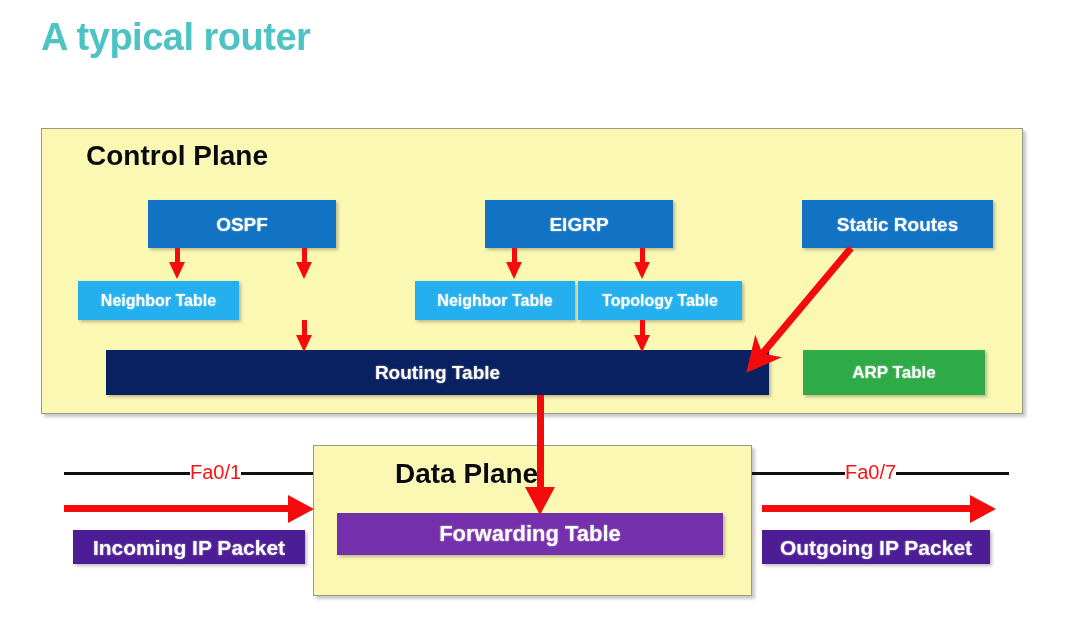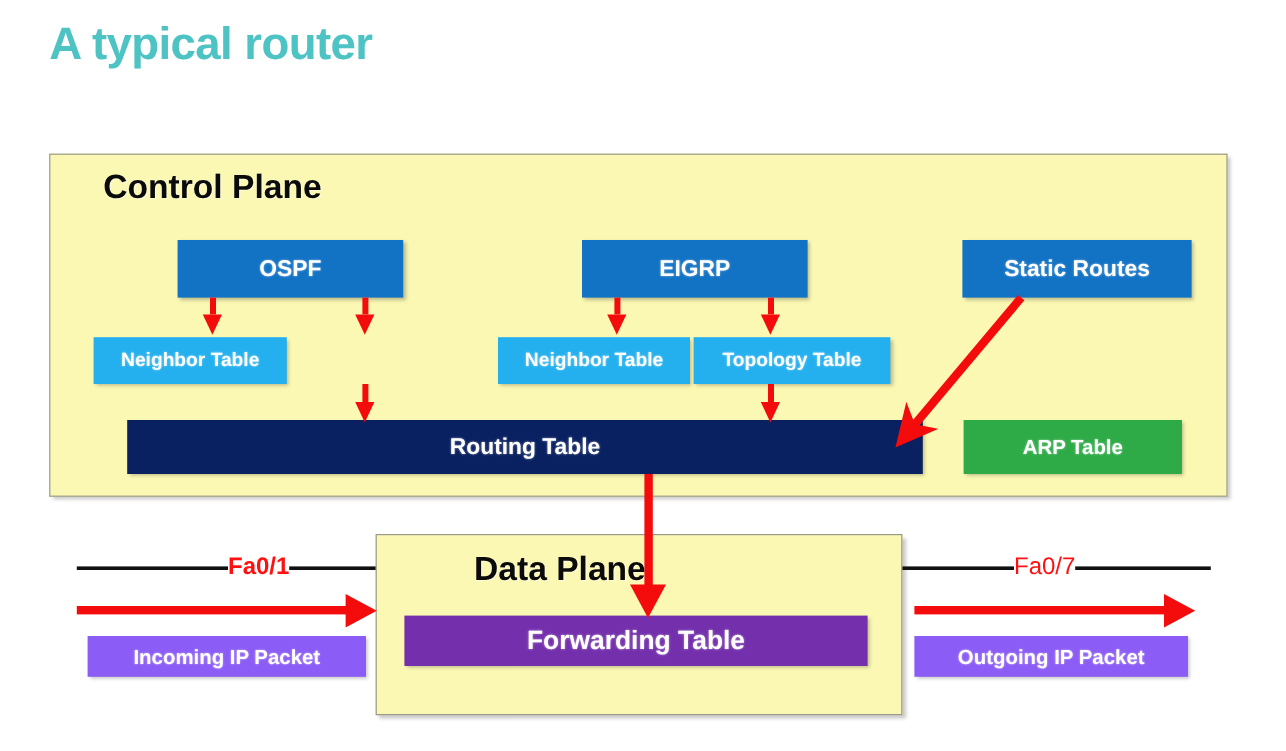--- a/index.html
+++ b/index.html
@@ -44,21 +44,21 @@
     white-space: nowrap;
     box-shadow: 2px 2px 3px rgba(0,0,0,0.25);
     text-shadow: 0 0 2px rgba(255,255,255,0.55);
     line-height: 1;
   }
   .proto      { background: #1272c4; font-size: 19px; }
   .subtable   { background: #24b0ee; font-size: 16px; }
   .routing    { background: #0a2161; font-size: 19px; margin-left: 28px; }
   .arp        { background: #2eab47; font-size: 17px; }
   .forwarding { background: #7430ac; font-size: 22px; }
-  .packet     { background: #8b5cf6; font-size: 17px; }
+  .packet     { background: #4c1d95; font-size: 21px; }
 
   
   .dart {
     position: absolute;
     width: 0; height: 0;
     border-left: 8px solid transparent;
     border-right: 8px solid transparent;
     border-top: 17px solid #f40b0b;
   }
   .dart-stem {
@@ -173,21 +173,21 @@
   <div class="plane-label" style="left:395px; top:458px;">Data Plane</div>
 
   <div class="node forwarding" style="left:337px; top:513px; width:386px; height:42px;">
     <span>Forwarding Table</span>
   </div>
 
   <div class="vstem" style="left:537px; top:395px; height:94px;"></div>
   <div class="vhead" style="left:525px; top:487px;"></div>
 
   <div class="ifline" style="left:64px; top:472px; width:249px;"></div>
-  <div class="iflabel" style="left:190px; top:462px;font-weight:bold;">Fa0/1</div>
+  <div class="iflabel" style="left:190px; top:462px;">Fa0/1</div>
 
   <div class="hstem" style="left:64px; top:505px; width:228px;"></div>
   <div class="hhead" style="left:288px; top:495px;"></div>
 
   <div class="node packet" style="left:73px; top:530px; width:232px; height:34px;">
     <span>Incoming IP Packet</span>
   </div>
 
   <div class="ifline" style="left:752px; top:472px; width:257px;"></div>
   <div class="iflabel" style="left:845px; top:462px;">Fa0/7</div>

